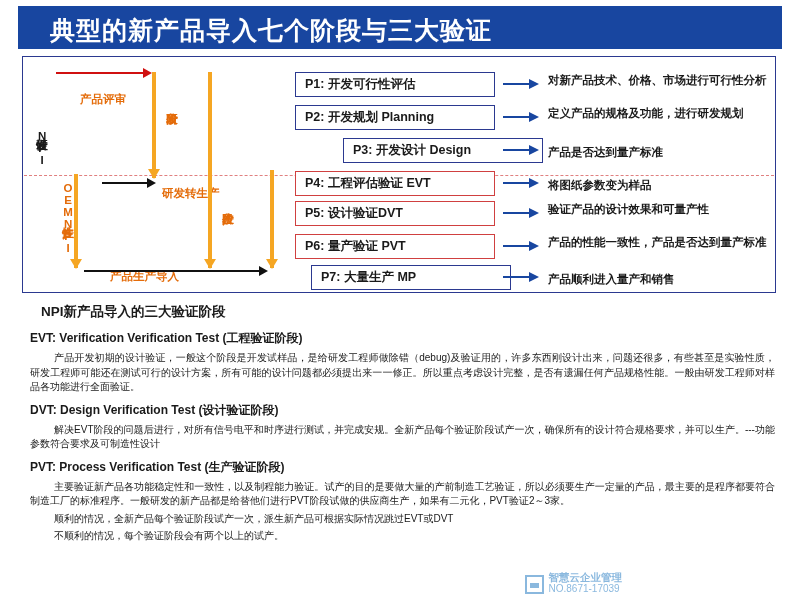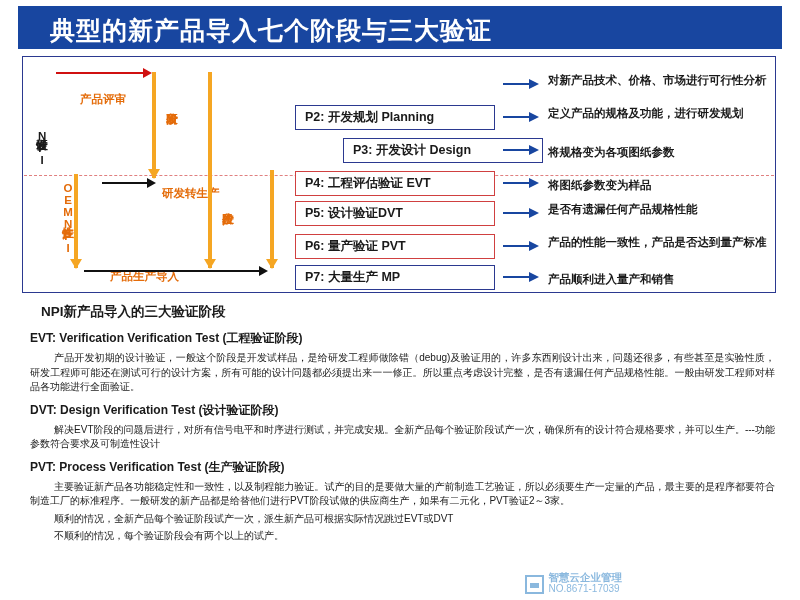--- a/index.html
+++ b/index.html
@@ -320,26 +320,27 @@
 
   <div class="karrow" style="left:102px; top:178px; width:54px;">
     <div class="shaft"></div>
       <div class="head"></div>
   </div>
   <div class="karrow" style="left:84px; top:266px; width:184px;">
     <div class="shaft"></div>
       <div class="head"></div>
   </div>
 
+  <div class="stage" style="top:72px;">P1:  开发可行性评估</div>
   <div class="stage" style="top:105px;">P2: 开发规划 Planning</div>
   <div class="stage" style="top:138px;margin-left:48px;">P3: 开发设计 Design</div>
   <div class="stage hl" style="top:171px;">P4: 工程评估验证 EVT</div>
   <div class="stage hl" style="top:201px;">P5:  设计验证DVT</div>
   <div class="stage hl" style="top:234px;">P6:  量产验证 PVT</div>
-  <div class="stage" style="top:265px;">P7:  大量生产 MP</div>
+  <div class="stage" style="top:265px;margin-left:16px;">P7:  大量生产 MP</div>
 
   <div class="barrow" style="top:79px;">
       <div class="shaft"></div>
       <div class="head"></div>
     </div>
   <div class="barrow" style="top:112px;">
       <div class="shaft"></div>
       <div class="head"></div>
     </div>
   <div class="barrow" style="top:145px;">
@@ -358,23 +359,23 @@
       <div class="shaft"></div>
       <div class="head"></div>
     </div>
   <div class="barrow" style="top:272px;">
       <div class="shaft"></div>
       <div class="head"></div>
     </div>
 
   <div class="desc" style="top:73px;">对新产品技术、价格、市场进行可行性分析</div>
   <div class="desc" style="top:106px;">定义产品的规格及功能，进行研发规划</div>
-  <div class="desc" style="top:145px;">将规格变为各项图纸参数</div>
+  <div class="desc" style="top:145px;">产品是否达到量产标准</div>
   <div class="desc" style="top:178px;">将图纸参数变为样品</div>
-  <div class="desc" style="top:202px;">是否有遗漏任何产品规格性能</div>
+  <div class="desc" style="top:202px;">验证产品的设计效果和可量产性</div>
   <div class="desc" style="top:235px;">产品的性能一致性，产品是否达到量产标准</div>
   <div class="desc" style="top:272px;">产品顺利进入量产和销售</div>
 
   <div class="notes">
     <div class="notes-heading">NPI新产品导入的三大验证阶段</div>
 
     <div class="sec">
       <div class="sec-title">EVT: Verification Verification Test (工程验证阶段)</div>
       <p class="para indent">产品开发初期的设计验证，一般这个阶段是开发试样品，是给研发工程师做除错（debug)及验证用的，许多东西刚设计出来，问题还很多，有些甚至是实验性质，研发工程师可能还在测试可行的设计方案，所有可能的设计问题都必须提出来一一修正。所以重点考虑设计完整，是否有遗漏任何产品规格性能。一般由研发工程师对样品各功能进行全面验证。</p>
     </div>

